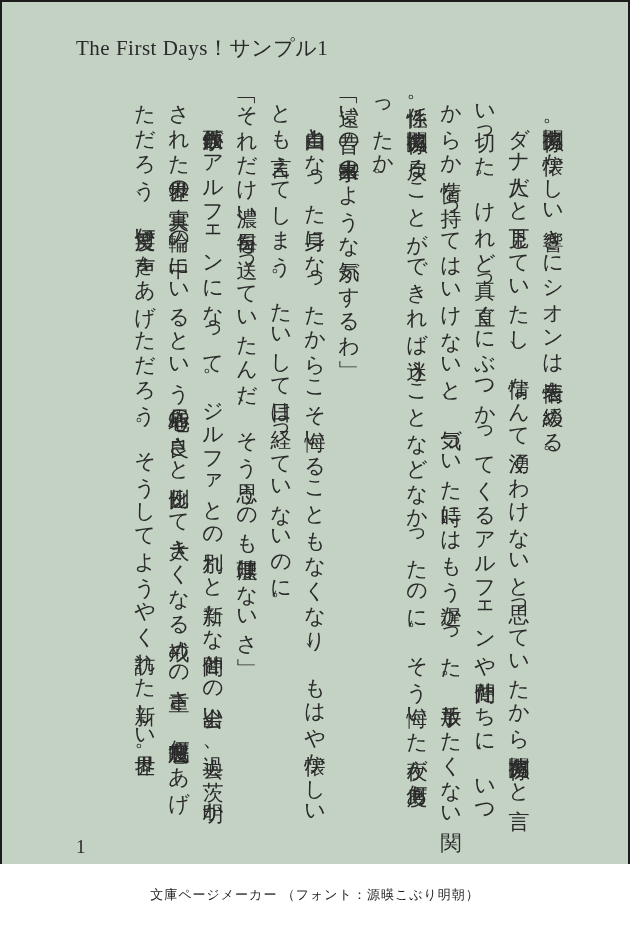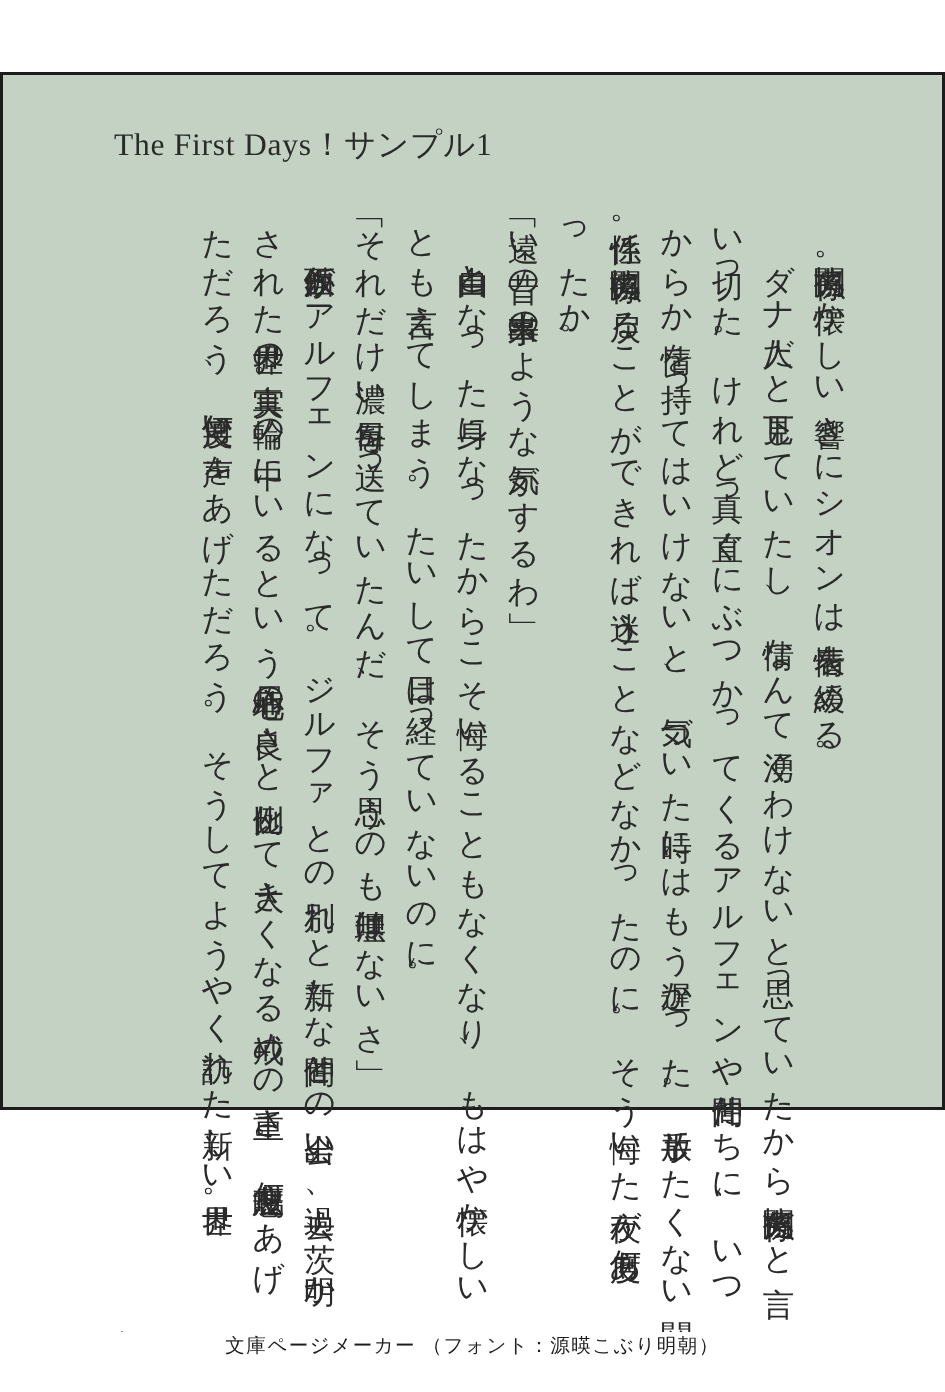--- a/index.html
+++ b/index.html
@@ -12,25 +12,24 @@
     position: relative;
     background: var(--footer-bg, #ffffff);
     font-family: "Liberation Serif", "DejaVu Serif", serif;
     overflow: hidden;
   }
   .page {
     position: absolute;
     left: 0;
     top: 0;
     width: 630px;
-    height: 692px;
+    height: 888px;
     background: var(--page-bg, #c3d2c3);
     border: 2px solid var(--border, #1c1c1c);
     box-sizing: border-box;
-    margin-top: 48px;
   }
   .title {
     position: absolute;
     left: 74px;
     top: 32px;
     font-size: 21px;
     color: var(--ink, #2a2a2a);
     letter-spacing: 0.5px;
     white-space: nowrap;
   }
@@ -54,26 +53,26 @@
   .page-number {
     position: absolute;
     left: 74px;
     top: 834px;
     font-size: 19px;
     color: var(--ink, #2a2a2a);
   }
   .footer {
     position: absolute;
     left: 0;
-    top: 888px;
+    top: 864px;
     width: 630px;
     height: 40px;
     background: var(--footer-bg, #ffffff);
     display: flex;
-    align-items: flex-start;
+    align-items: flex-end;
     justify-content: center;
   }
   .footer-text {
     font-size: 13px;
     color: #1e1e1e;
     letter-spacing: 1px;
     white-space: nowrap;
   }
 </style>
 </head>

